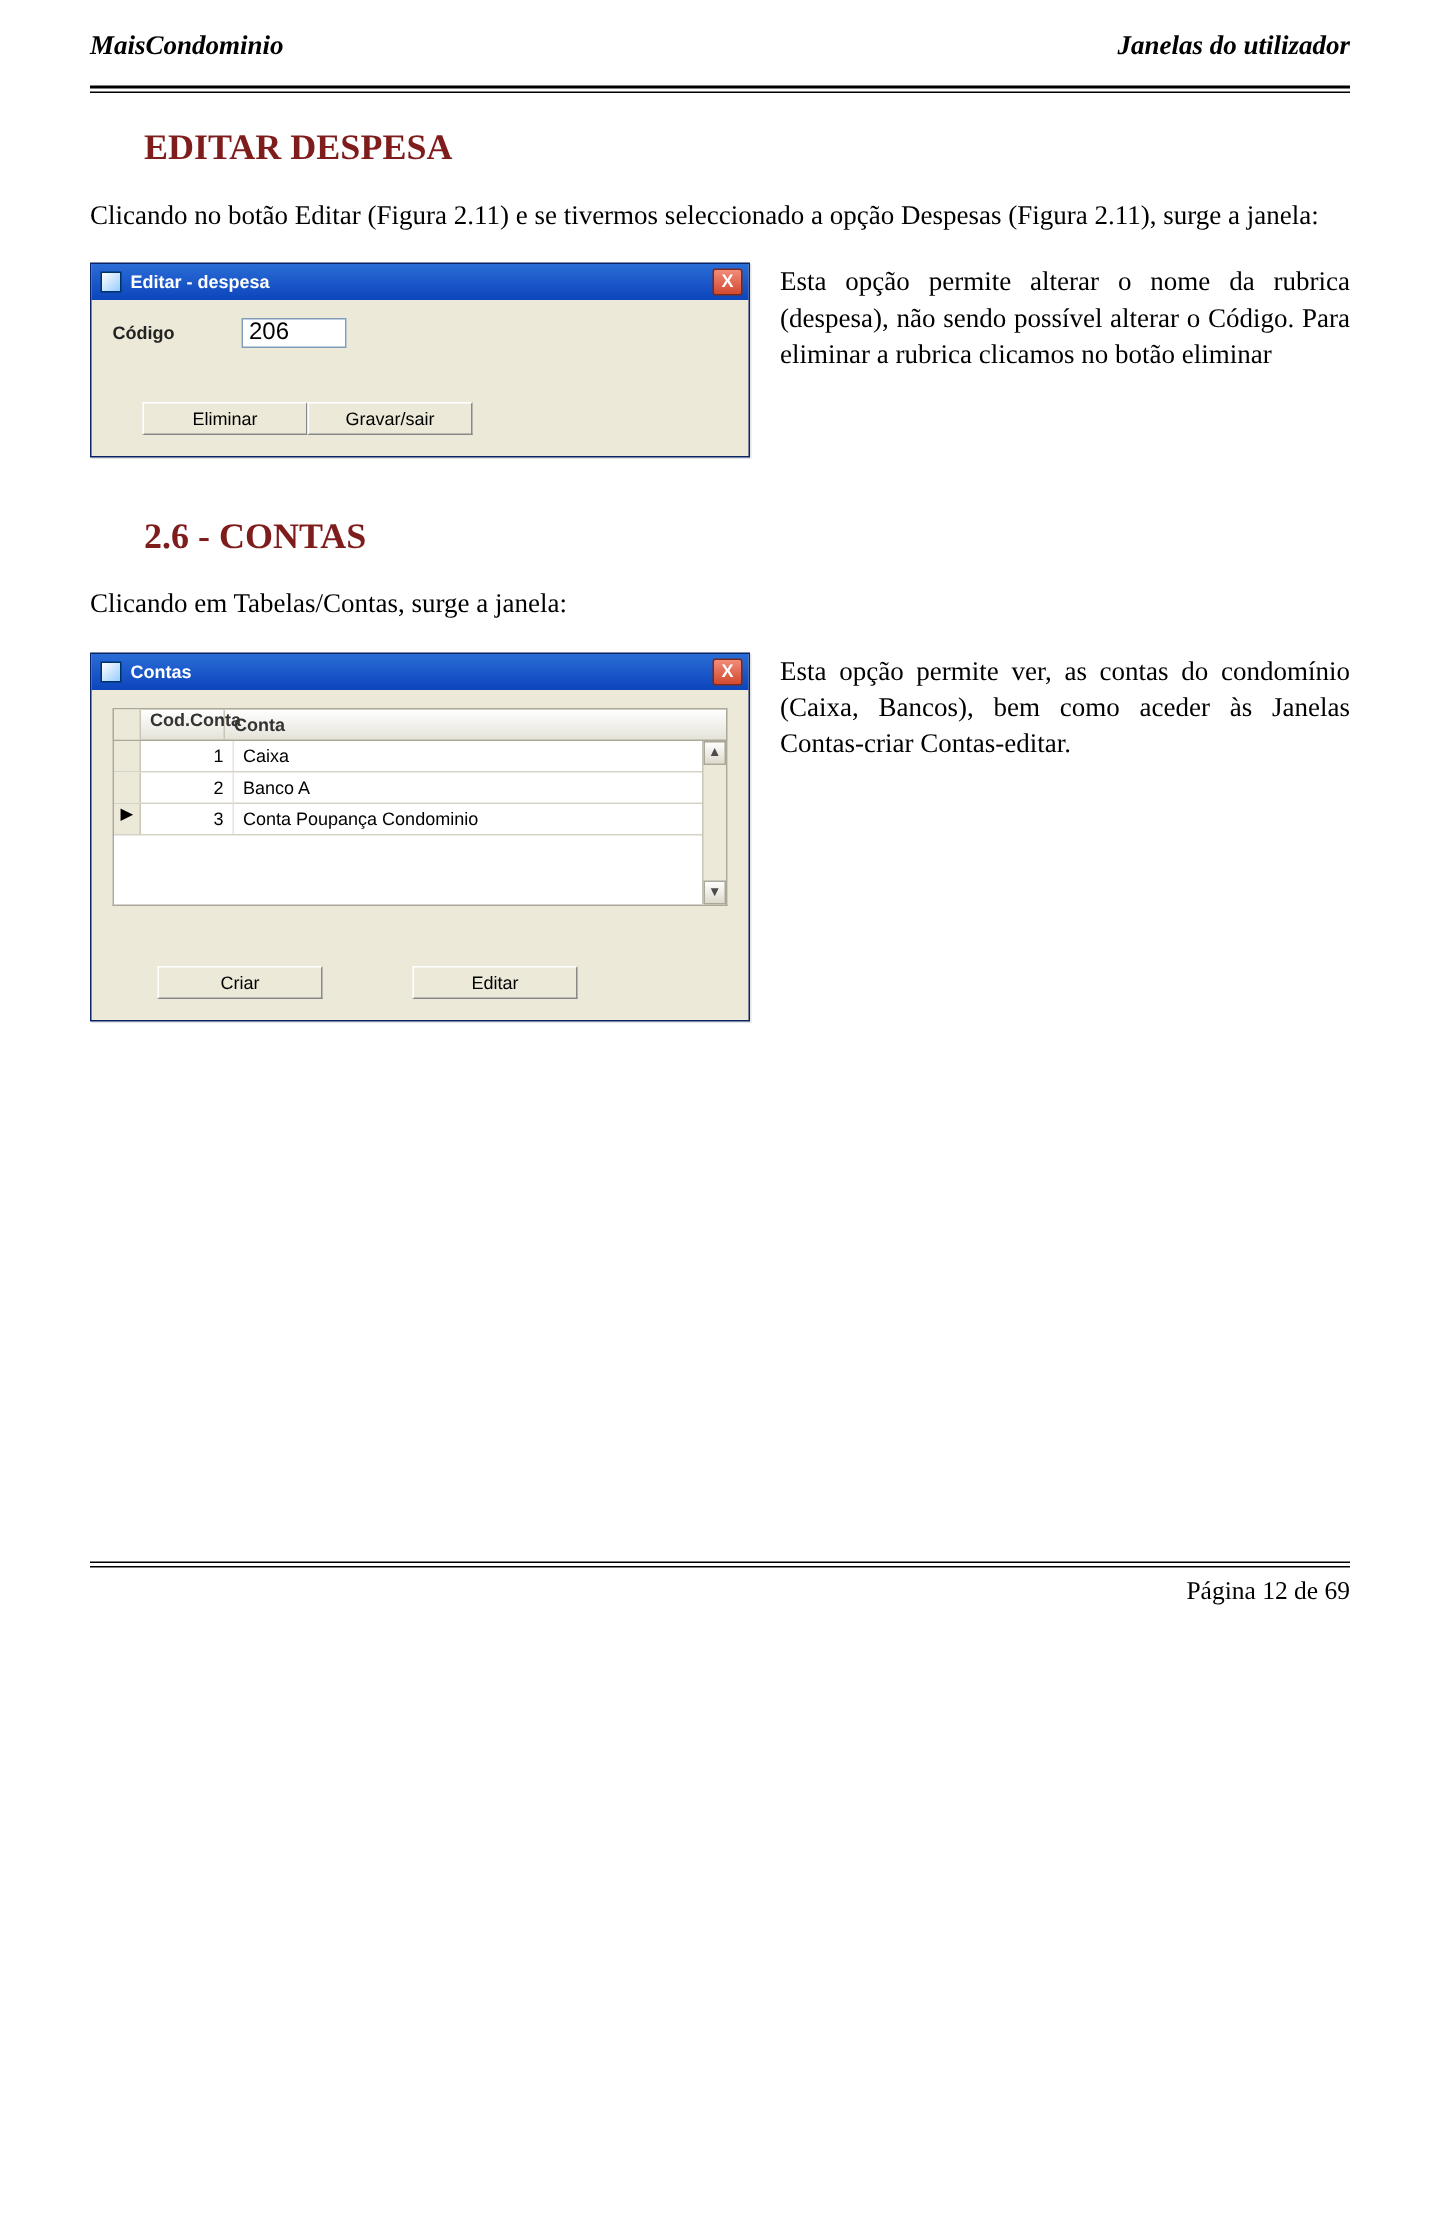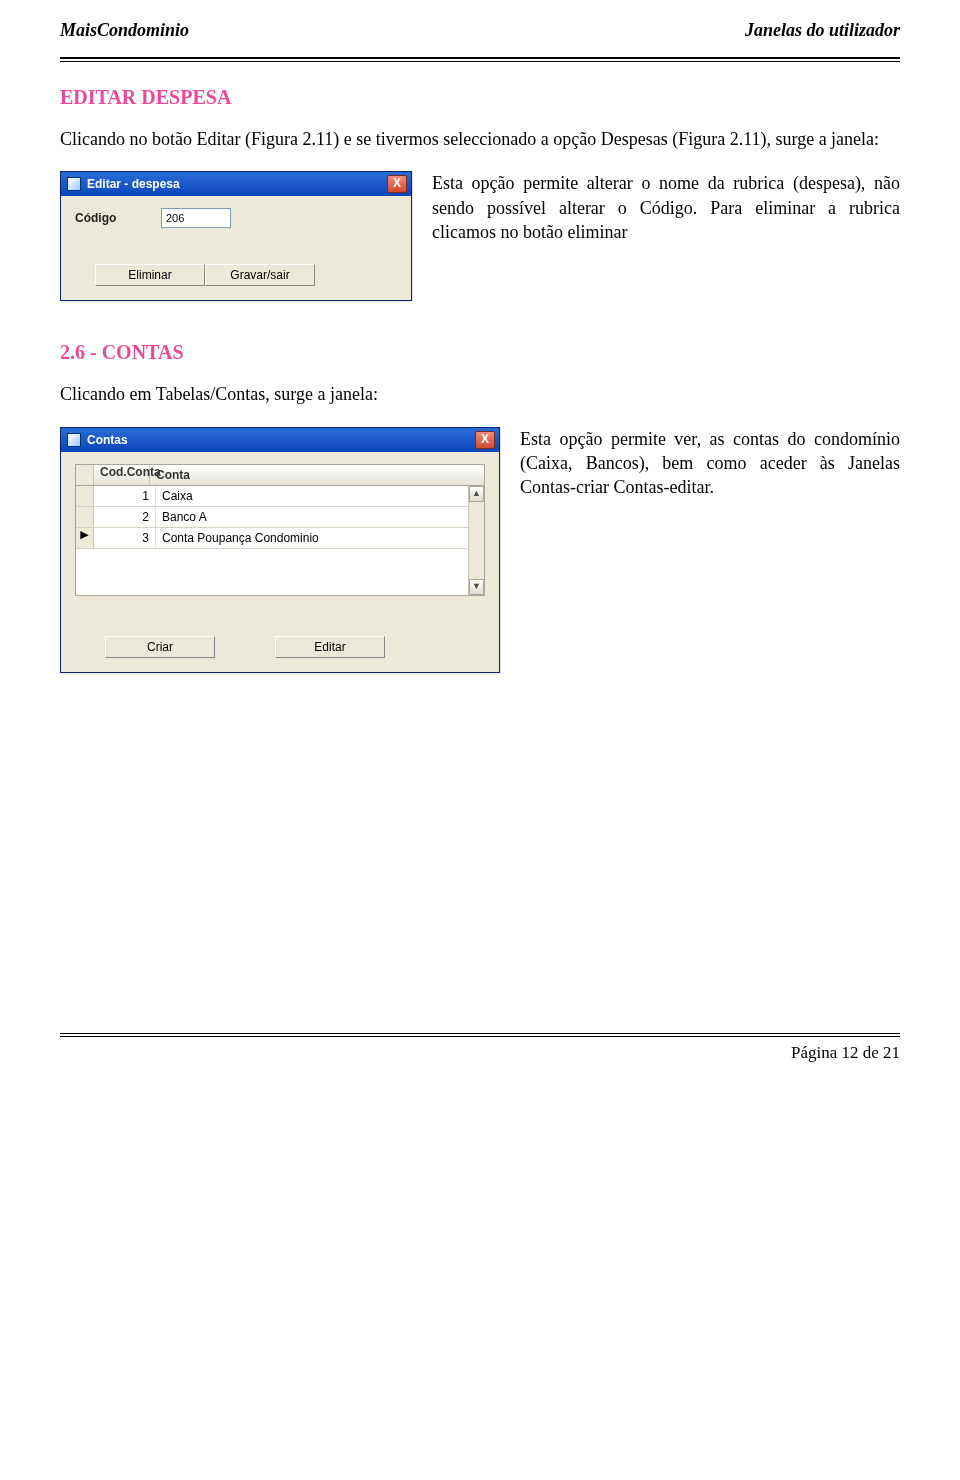--- a/index.html
+++ b/index.html
@@ -24,24 +24,25 @@
     border: none;
     border-top: 2px solid #000;
     margin-bottom: 2px;
   }
   .header-rule-thin {
     border: none;
     border-top: 1px solid #000;
     margin-bottom: 24px;
   }
   .section-title {
-    color: #ec4899;
-    font-weight: bold;
-    font-size: 20px;
+    color: #7f1d1d;
+    font-weight: bold;
+    font-size: 24px;
     margin-bottom: 18px;
+    margin-left: 36px;
   }
   .body-text {
     font-size: 18px;
     line-height: 1.35;
     margin-bottom: 20px;
   }
   .flex-row {
     display: flex;
     gap: 20px;
     margin-bottom: 40px;
@@ -100,21 +101,21 @@
     width: 86px;
     font-weight: bold;
     color: #222;
   }
   .txt-input {
     background: #fff;
     border: 1px solid #7f9db9;
     height: 20px;
     padding: 2px 4px;
     font-family: Tahoma, Arial, sans-serif;
-    font-size: 11px;
+    font-size: 16px;
   }
   .btn {
     background: #ece9d8;
     border: 1px solid #888;
     border-top-color: #fff;
     border-left-color: #fff;
     padding: 3px 0;
     font-family: Tahoma, Arial, sans-serif;
     font-size: 12px;
     text-align: center;
@@ -207,21 +208,21 @@
   <span>Janelas do utilizador</span>
 </div>
 <hr class="header-rule">
 <hr class="header-rule-thin">
 
 <h2 class="section-title">EDITAR DESPESA</h2>
 <p class="body-text">Clicando no botão Editar (Figura 2.11) e se tivermos seleccionado a opção Despesas (Figura 2.11), surge a janela:</p>
 
 <div class="flex-row">
 
-  <div class="win" style="width:352px;">
+  <div class="win" style="width:440px;">
     <div class="win-title">
       <span class="win-icon"></span>
       <span class="title-text">Editar - despesa</span>
       <span class="win-close">X</span>
     </div>
     <div class="win-body">
       <div class="form-row">
         <label>Código</label>
         <input class="txt-input" style="width: 70px;" value="206">
       </div>
@@ -279,13 +280,13 @@
         <div class="btn">Criar</div>
         <div class="btn">Editar</div>
       </div>
     </div>
   </div>
   <div class="side-text">Esta opção permite ver, as contas do condomínio (Caixa, Bancos), bem como aceder às Janelas Contas-criar Contas-editar.</div>
 </div>
 
 <hr class="footer-rule">
 <hr class="footer-rule-thin">
-<div class="footer-text">Página 12 de 21</div>
+<div class="footer-text">Página 12 de 69</div>
 
 </body></html>

